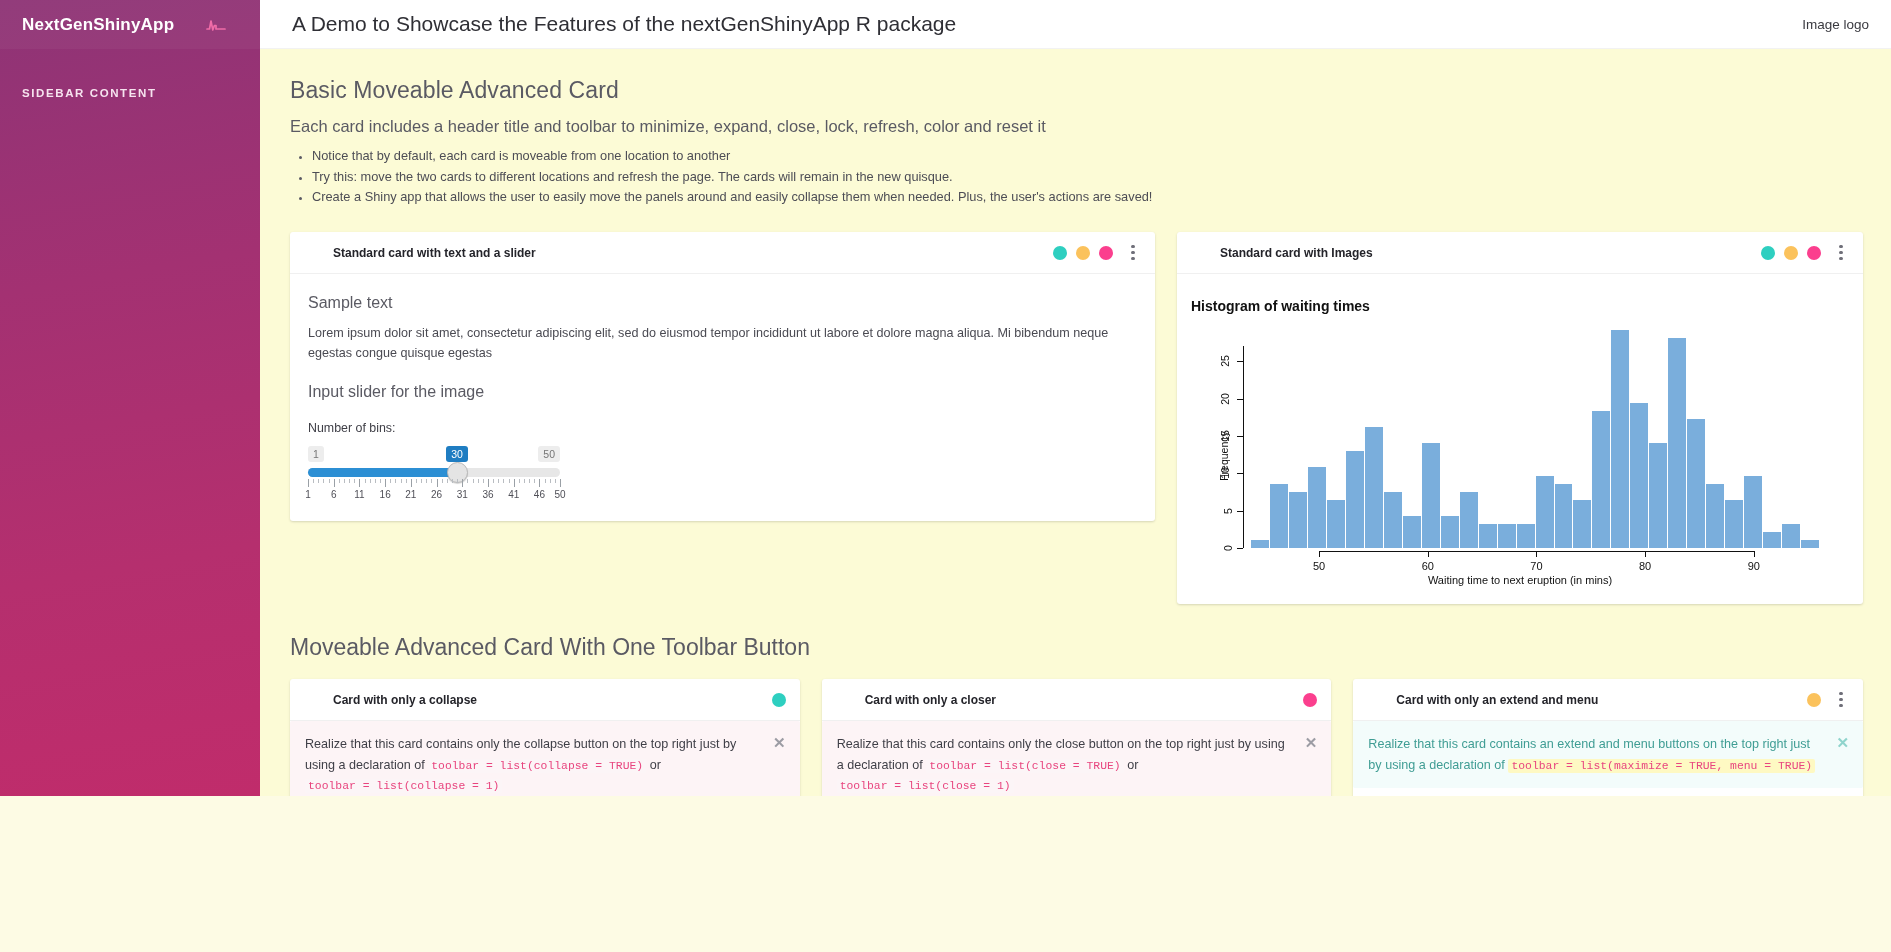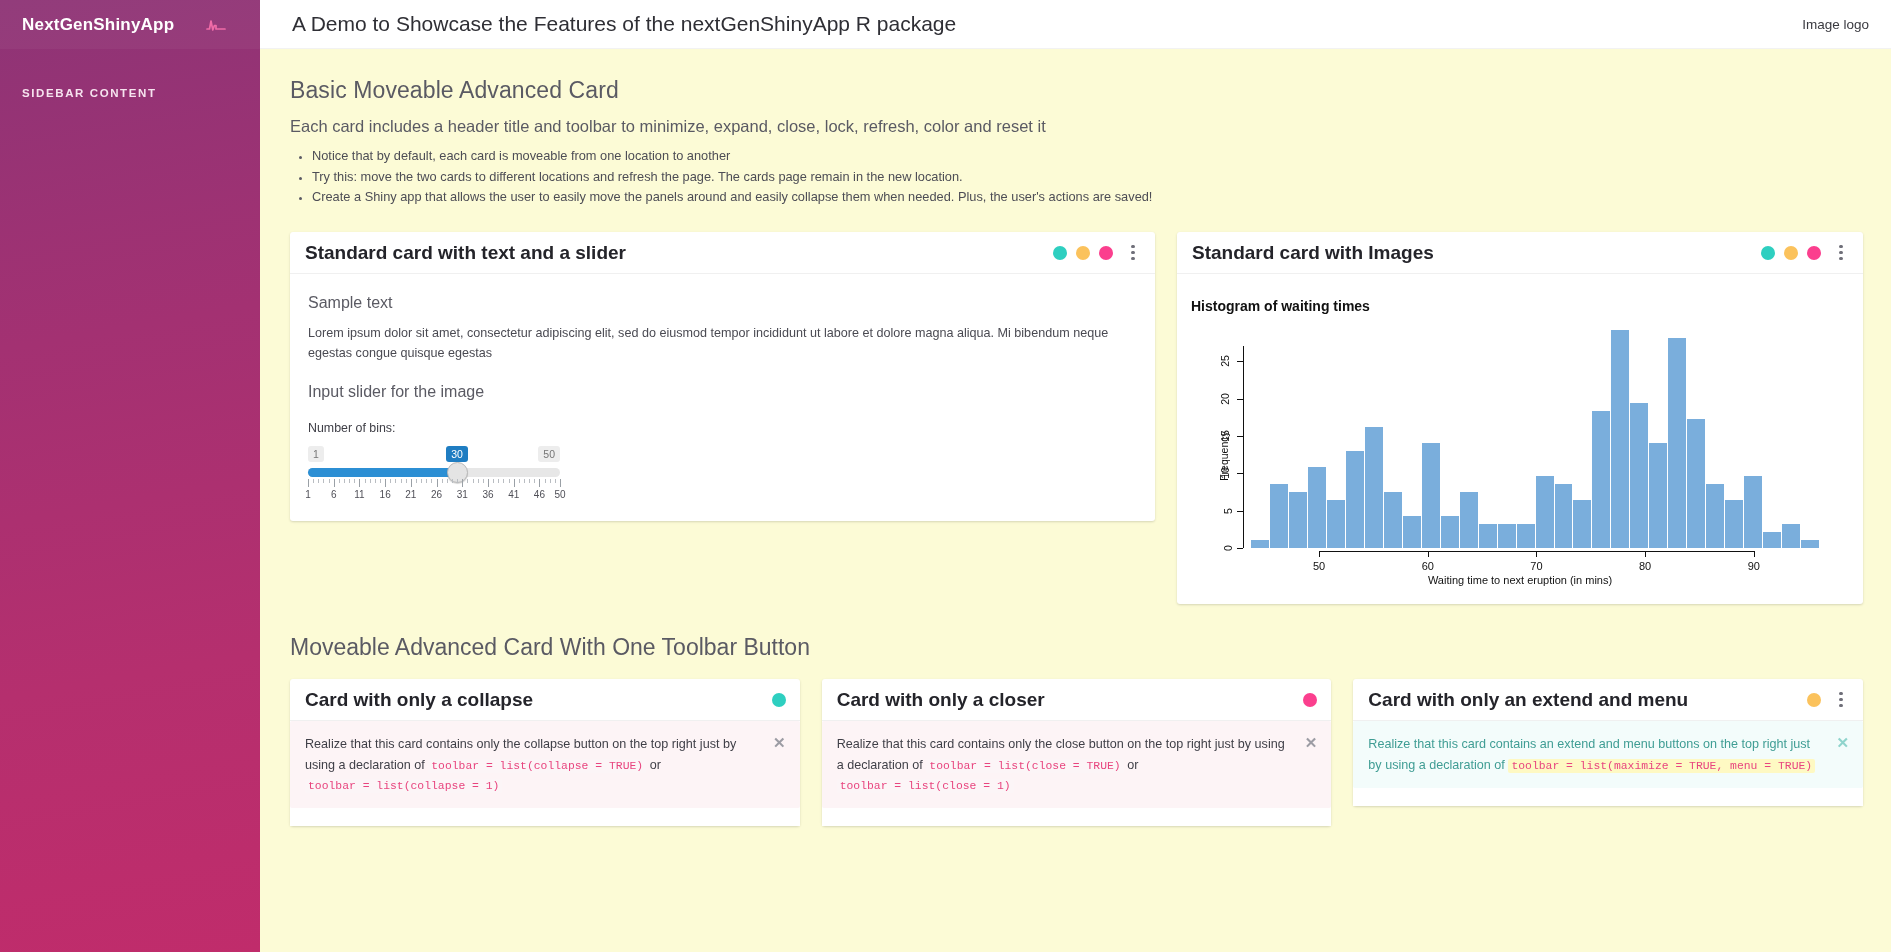--- a/index.html
+++ b/index.html
@@ -3,21 +3,21 @@
 <meta charset="utf-8">
 <style>
   * { box-sizing: border-box; }
   html, body {
     margin: 0; padding: 0;
     width: 1891px; height: 952px;
     overflow: hidden;
     font-family: "Liberation Sans", sans-serif;
     background: #fdfbe4;
   }
-  .app { position: relative; width: 1891px; height: 952px; display: flex; }
+  .app { position: relative; width: 1891px; height: 796px; display: flex; }
 
   
   .sidebar {
     width: 260px; flex: 0 0 260px;
     background: linear-gradient(170deg, #8e3476 0%, #a33172 35%, #b52f6e 70%, #c02c6b 100%);
     position: relative;
     color: #fff;
   }
   .sidebar-brandbar {
     height: 49px;
@@ -88,21 +88,21 @@
     border-radius: 3px;
     box-shadow: 0 1px 3px rgba(0,0,0,.10), 0 1px 2px rgba(0,0,0,.06);
   }
   .card-header {
     display: flex; align-items: center;
     padding: 0 14px 0 15px;
     height: 42px;
     border-bottom: 1px solid #f0f0f0;
   }
   .card-title {
-    font-size: 19px; font-weight: bold; color: #24242a;
+    font-size: 12px; font-weight: bold; color: #24242a; margin-left: 28px;
   }
   .card-tools { margin-left: auto; display: flex; align-items: center; gap: 9px; }
   .dot { width: 14px; height: 14px; border-radius: 50%; display: inline-block; cursor: pointer; }
   .kebab {
     width: 16px; height: 18px; display: flex; flex-direction: column;
     justify-content: center; align-items: center; gap: 2.6px;
     margin-left: 3px; cursor: pointer;
   }
   .kebab i { width: 3.2px; height: 3.2px; border-radius: 50%; background: #6f6f79; display: block; }
 
@@ -229,21 +229,21 @@
       <div class="topbar-title">A Demo to Showcase the Features of the nextGenShinyApp R package</div>
       <div class="topbar-right">Image logo</div>
     </header>
 
     <main class="content">
 
       <h2 class="section-title">Basic Moveable Advanced Card</h2>
       <p class="section-sub">Each card includes a header title and toolbar to minimize, expand, close, lock, refresh, color and reset it</p>
       <ul class="section-list">
         <li>Notice that by default, each card is moveable from one location to another</li>
-        <li>Try this: move the two cards to different locations and refresh the page. The cards page remain in the new location.</li>
+        <li>Try this: move the two cards to different locations and refresh the page. The cards will remain in the new quisque.</li>
         <li>Create a Shiny app that allows the user to easily move the panels around and easily collapse them when needed. Plus, the user's actions are saved!</li>
       </ul>
 
       <div class="row1">
 
         <div class="col-left">
           <section class="card">
             <div class="card-header">
               <span class="card-title">Standard card with text and a slider</span>
               <div class="card-tools">

